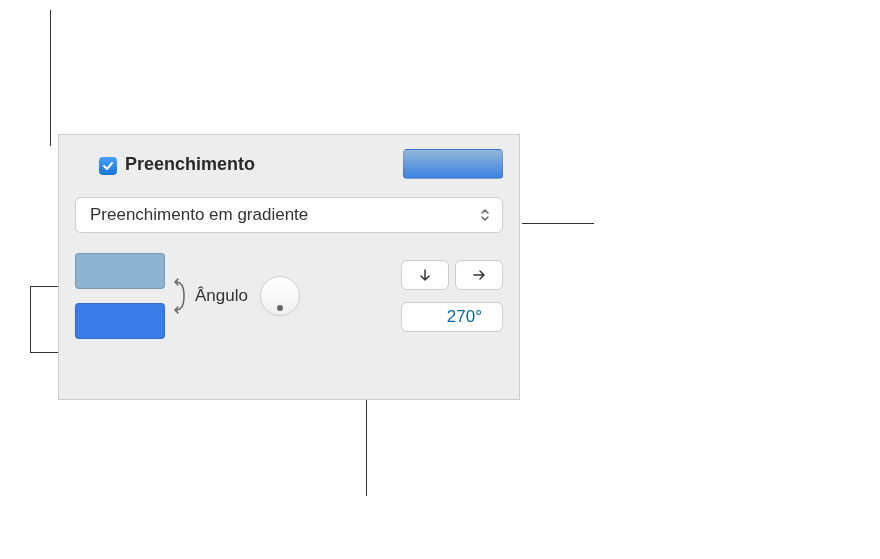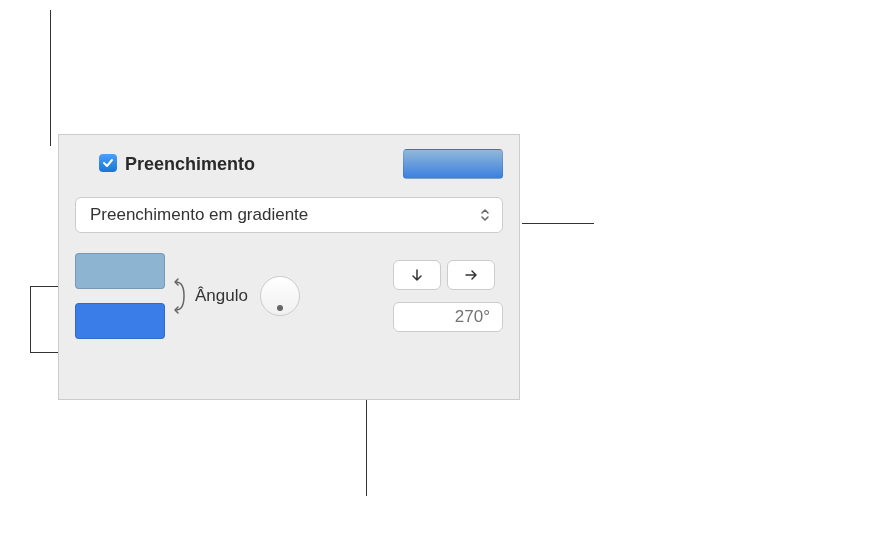--- a/index.html
+++ b/index.html
@@ -29,21 +29,21 @@
     
     .header-row {
       display: flex;
       align-items: center;
       justify-content: space-between;
       margin-bottom: 18px;
     }
     
     .checkbox-group {
       display: flex;
-      align-items: flex-start;
+      align-items: flex-end;
       gap: 8px;
       padding-left: 24px;
     }
     
     .checkbox {
       width: 18px;
       height: 18px;
       background: linear-gradient(to bottom, #4a9eff, #1976d2);
       border-radius: 4px;
       display: flex;
@@ -181,31 +181,31 @@
       height: 30px;
       background: #ffffff;
       border: 1px solid #cccccc;
       border-radius: 6px;
       display: flex;
       align-items: center;
       justify-content: center;
     }
     
     .angle-input {
-      width: 110px;
+      width: 102px;
       height: 30px;
       background: #ffffff;
       border: 1px solid #cccccc;
       border-radius: 6px;
       display: flex;
       align-items: center;
       justify-content: flex-end;
-      padding: 0 12px;
+      padding: 0 20px;
       font-size: 17px;
-      color: #737373;
+      color: #0369a1;
     }
     
     .callout-line {
       position: absolute;
       background: #333333;
     }
     
     .callout-line-1 {
       left: 50px;
       top: 10px;

